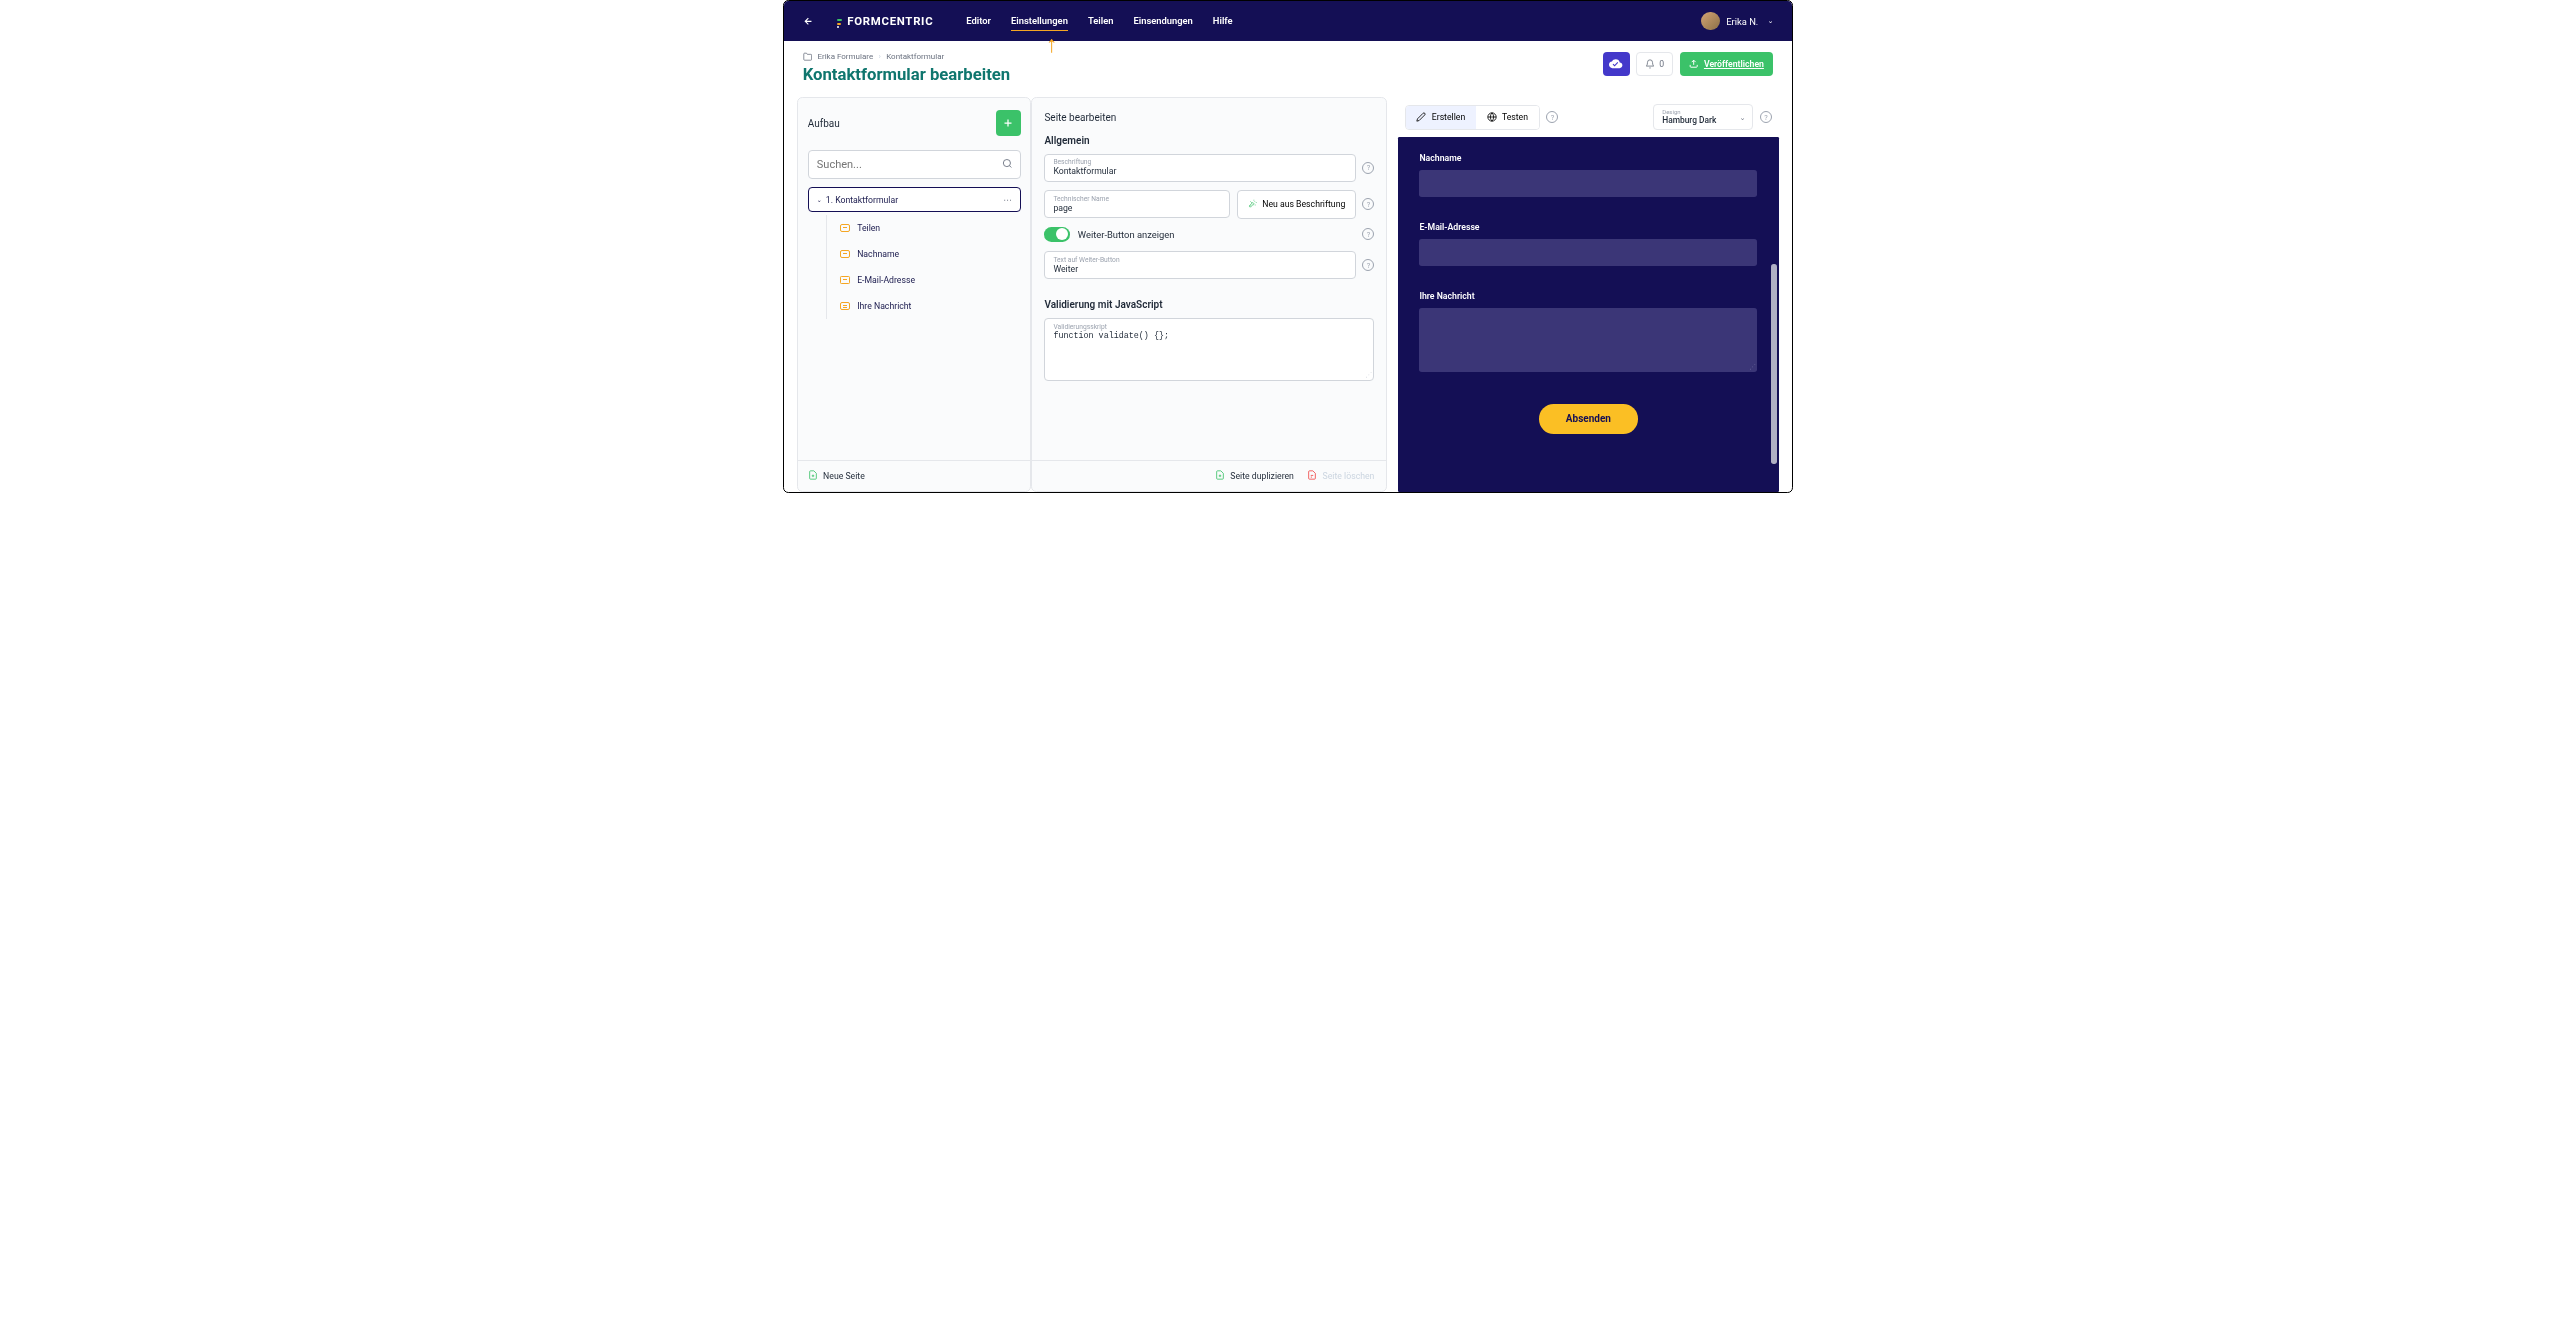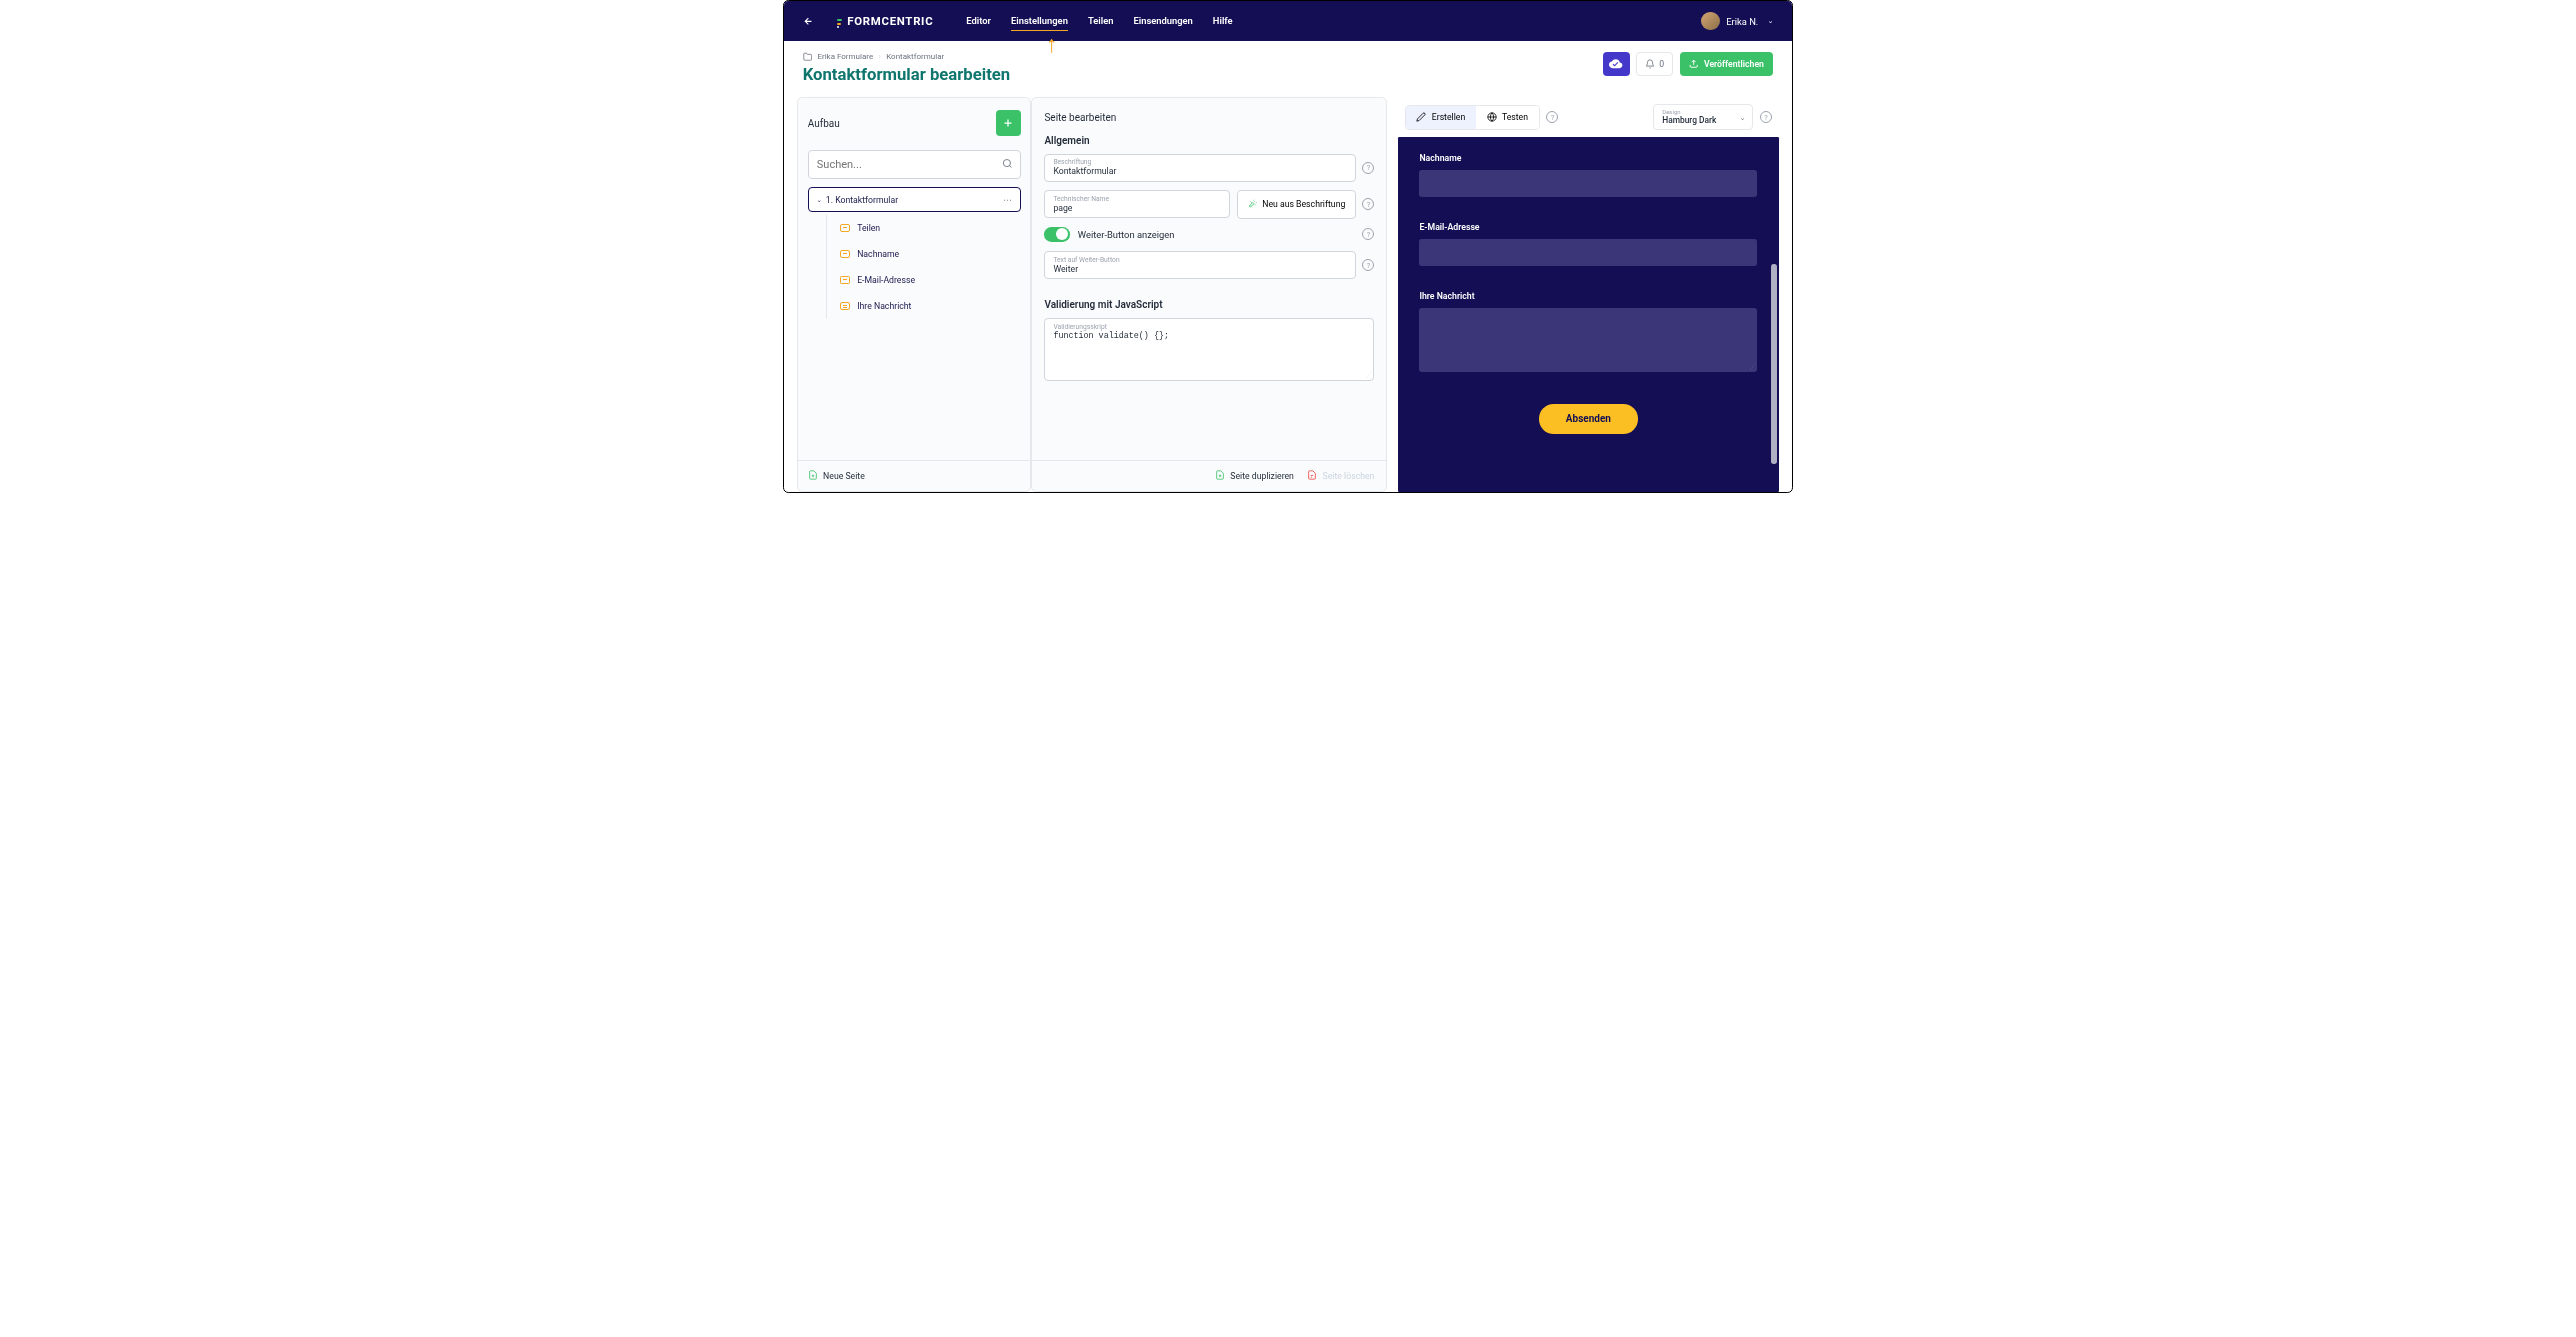--- a/index.html
+++ b/index.html
@@ -24,21 +24,21 @@
 
 
 .sub-header { padding: 10.7px 18.7px 5.3px; display: flex; align-items: flex-start; justify-content: space-between; position: relative; }
 .breadcrumb { display: flex; align-items: center; gap: 5.3px; font-size: 8px; color: #6b7280; margin-bottom: 4px; }
 .breadcrumb-icon { color: #6b7280; }
 .breadcrumb-sep { color: #cbd5e0; }
 .page-title { font-size: 16.7px; font-weight: 700; color: #0f766e; }
 .action-buttons { display: flex; gap: 6.7px; align-items: center; }
 .btn-cloud { background: #4338ca; color: #fff; border: none; border-radius: 4px; width: 27px; height: 24px; display: flex; align-items: center; justify-content: center; cursor: pointer; }
 .btn-bell { background: #fff; border: 0.7px solid #e5e7eb; border-radius: 4px; padding: 0 8px; height: 24px; display: flex; align-items: center; gap: 4px; font-size: 8.7px; color: #6b7280; cursor: pointer; }
-.btn-publish { background: #3bc269; color: #fff; border: none; border-radius: 4px; padding: 0 9.4px; height: 24px; display: flex; align-items: center; gap: 5.3px; font-size: 8.7px; font-weight: 600; cursor: pointer; }
+.btn-publish { background: #3bc269; color: #fff; border: none; border-radius: 4px; padding: 0 9.4px; height: 24px; display: flex; align-items: center; gap: 5.3px; font-size: 8.7px; font-weight: 600; cursor: pointer; text-decoration: underline; }
 
 
 .arrow-annot { position: absolute; left: 262px; top: -8px; color: #f5a623; font-size: 23.4px; font-weight: bold; line-height: 1; }
 
 
 .content { display: flex; gap: 10.7px; padding: 8px 13.4px 0; height: calc(100% - 94px); }
 
 
 .aufbau-panel { width: 234px; background: #fafbfc; border: 0.7px solid #e5e7eb; border-radius: 5.3px; display: flex; flex-direction: column; }
 .aufbau-header { display: flex; align-items: center; justify-content: space-between; padding: 12px 9.4px 9.4px; }

